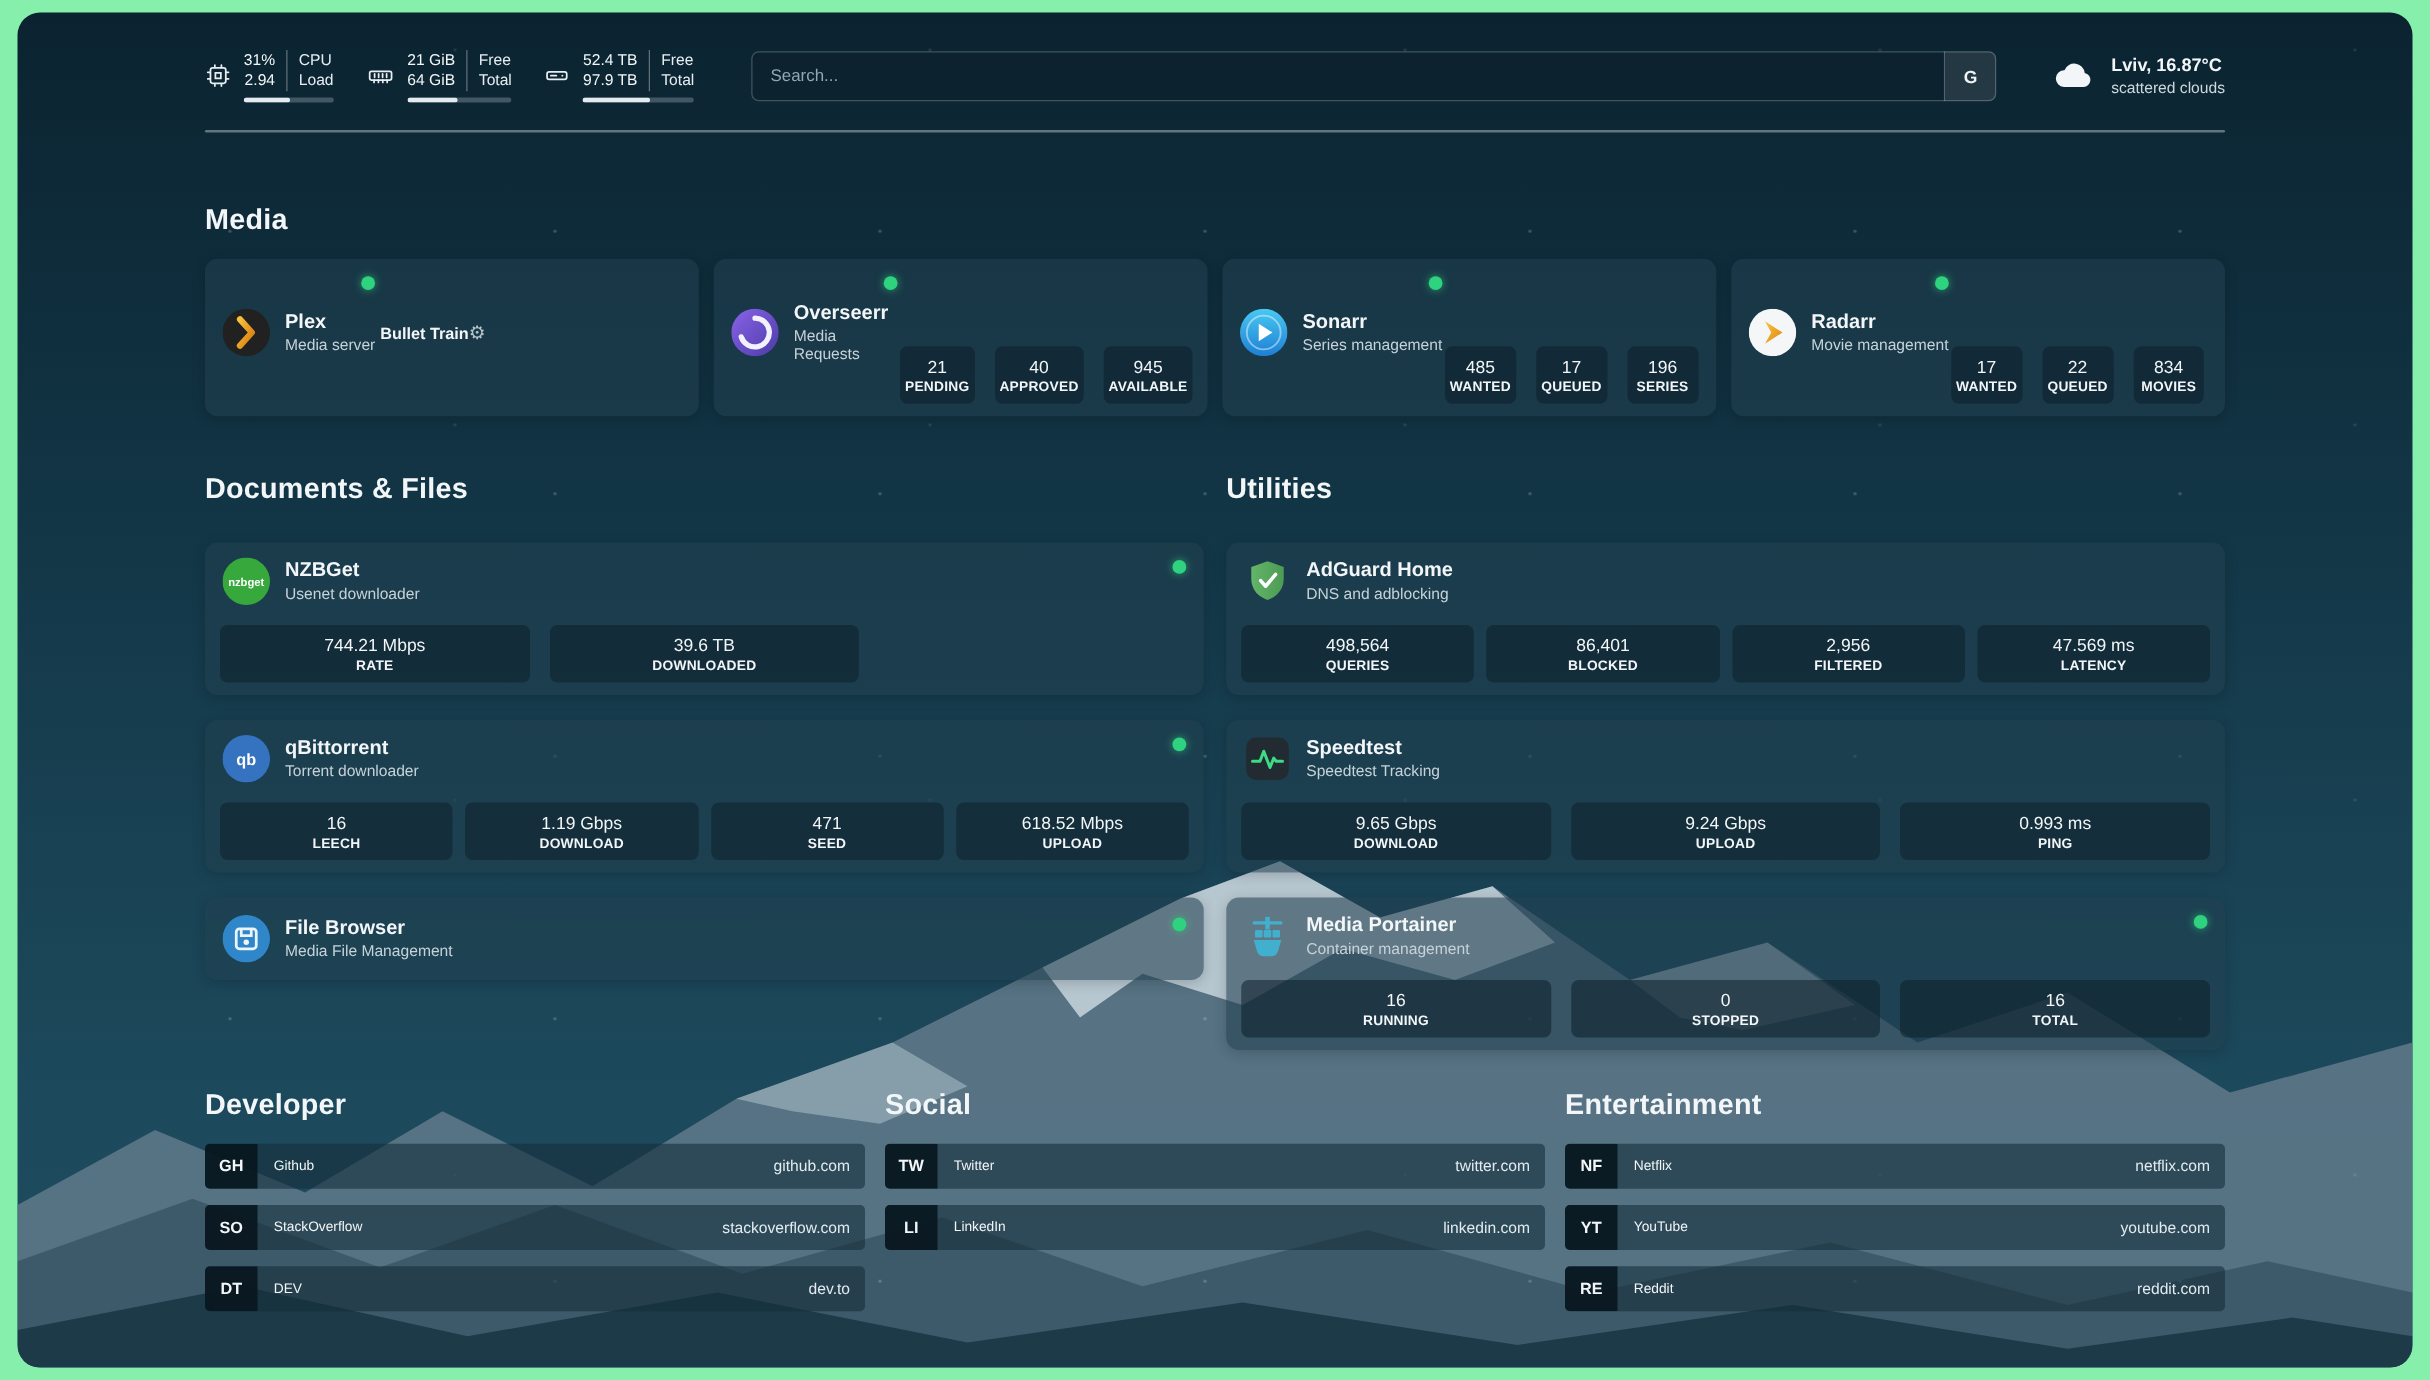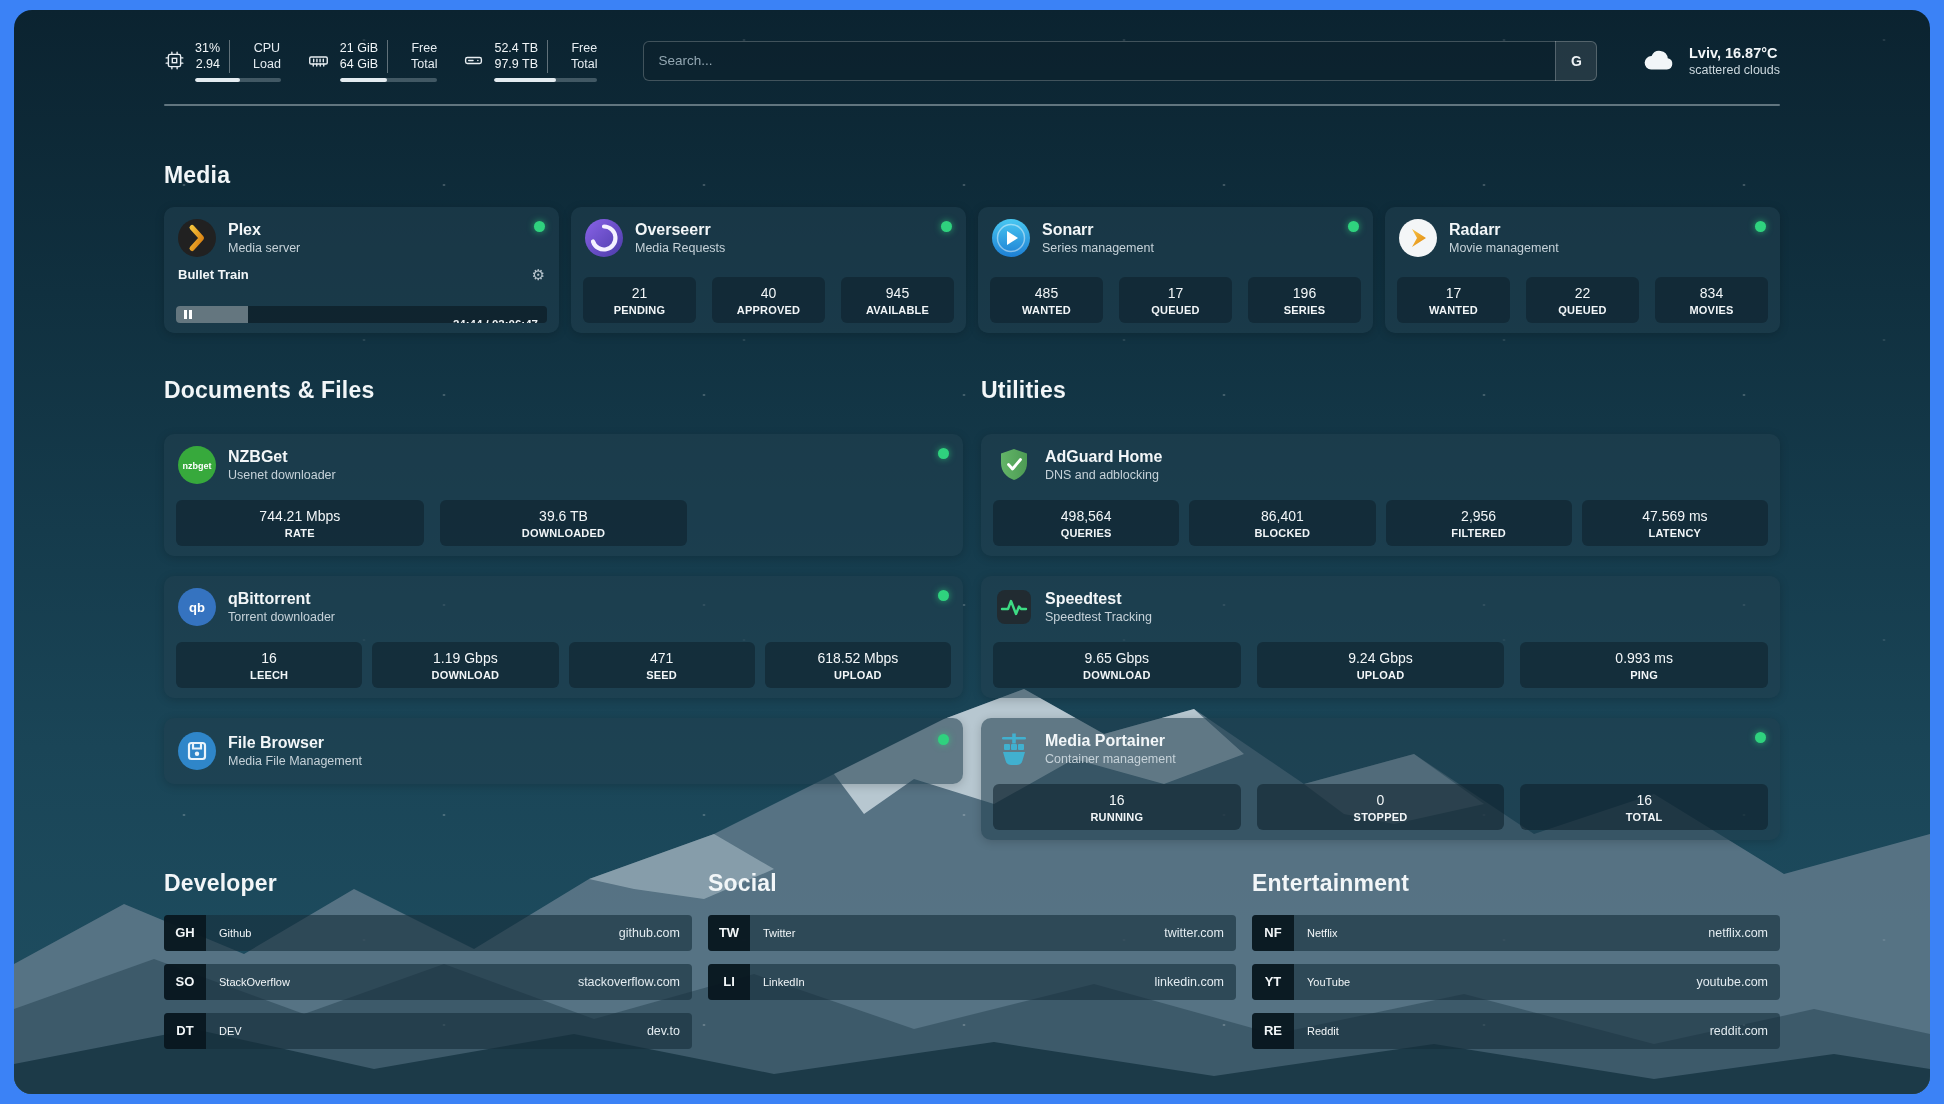--- a/index.html
+++ b/index.html
@@ -1,53 +1,53 @@
 <!DOCTYPE html>
 <html><head>
 <meta charset="utf-8">
 <style>
   *{margin:0;padding:0;box-sizing:border-box;}
   html,body{width:1944px;height:1104px;}
   body{background:#000;font-family:"Liberation Sans",sans-serif;color:#f2f6f8;}
-  .frame{position:relative;width:1944px;height:1104px;background:#3b82f6;overflow:hidden;}
+  .frame{position:relative;width:1944px;height:1104px;background:#86efac;overflow:hidden;}
   .dashboard{position:absolute;left:14px;top:10px;right:14px;bottom:10px;border-radius:18px;overflow:hidden;
     background:linear-gradient(180deg,#0b2330 0%,#10303f 26%,#153b4c 48%,#1a4557 68%,#1f4f62 100%);}
   .mountains{position:absolute;left:0;right:0;bottom:0;width:100%;height:430px;}
   .speckles{position:absolute;inset:0;pointer-events:none;
     background-image:radial-gradient(rgba(255,255,255,.20) 1px,transparent 1.8px),radial-gradient(rgba(255,255,255,.10) 1px,transparent 1.8px);
     background-size:260px 210px,380px 300px;background-position:40px 70px,160px 180px;}
   .content{position:relative;height:100%;padding:30px 150px 0;}
 
   
   .topbar{display:flex;align-items:center;}
   .sys-widget{display:flex;align-items:center;gap:10px;margin-right:26px;}
   .sys-icon{display:flex;align-items:center;}
   .sys-info{position:relative;padding-bottom:9px;}
   .sys-cols{display:flex;font-size:12.5px;line-height:1.3;}
   .sys-values{display:flex;flex-direction:column;align-items:flex-end;padding-right:9px;}
-  .sys-labels{display:flex;flex-direction:column;border-left:1px solid rgba(255,255,255,.35);padding-left:23px;color:#e6edf2;text-align:center;}
+  .sys-labels{display:flex;flex-direction:column;border-left:1px solid rgba(255,255,255,.35);padding-left:9px;color:#e6edf2;}
   .sys-bar{position:absolute;left:0;right:0;bottom:0;height:4px;border-radius:2px;background:rgba(130,150,160,.45);overflow:hidden;}
   .sys-bar-fill{height:100%;background:#e3ebf0;border-radius:2px;}
   .search-wrap{flex:1;position:relative;margin:0 44px 0 20px;}
   .search-input{width:100%;height:40px;background:rgba(13,33,44,.55);border:1px solid rgba(255,255,255,.22);border-radius:6px;
     color:#e8eff3;font-size:13.5px;padding:0 54px 0 14px;outline:none;font-family:inherit;}
   .search-input::placeholder{color:#93a7b2;}
   .search-engine-btn{position:absolute;right:0;top:0;height:40px;width:42px;background:rgba(255,255,255,.10);border:none;
     border-left:1px solid rgba(255,255,255,.22);border-radius:0 6px 6px 0;color:#eef3f6;font-size:14px;font-weight:bold;cursor:pointer;font-family:inherit;}
   .weather{display:flex;align-items:center;gap:12px;}
   .weather-loc{font-size:14.5px;font-weight:600;}
   .weather-cond{font-size:12.5px;color:#ccd8de;margin-top:2px;}
   .topbar-divider{margin-top:22px;height:2px;background:rgba(226,236,241,.4);border-radius:1px;}
 
   
   .section-title{font-size:23px;font-weight:600;letter-spacing:.2px;}
   .media-section .section-title{margin:56px 0 18px;}
   .media-grid{display:grid;grid-template-columns:repeat(4,1fr);gap:12px;align-items:stretch;}
   .card{background:rgba(33,64,79,.58);border-radius:10px;padding:10px 12px;box-shadow:0 2px 10px rgba(0,0,0,.18);}
-  .media-card{min-height:126px;display:flex;flex-direction:column;}
+  .media-card{min-height:126px;display:flex;flex-direction:row;}
   .card-header{position:relative;display:flex;align-items:center;gap:12px;padding:2px 2px 10px;}
   .app-icon{width:38px;height:38px;flex:0 0 38px;display:flex;}
   .app-icon svg{width:100%;height:100%;}
   .card-title{font-size:16px;font-weight:600;line-height:1.2;}
   .card-sub{font-size:12.5px;color:#c6d2d9;margin-top:2px;}
   .status-dot{position:absolute;top:4px;right:2px;width:11px;height:11px;border-radius:50%;background:#2fd27e;box-shadow:0 0 7px rgba(47,210,126,.7);}
   .stats-row{display:grid;gap:10px;margin-top:auto;}
   .cols-3{grid-template-columns:repeat(3,1fr);gap:16px;}
   .cols-4{grid-template-columns:repeat(4,1fr);}
   .stat{background:rgba(12,31,42,.55);border-radius:6px;text-align:center;padding:8px 4px 7px;}

